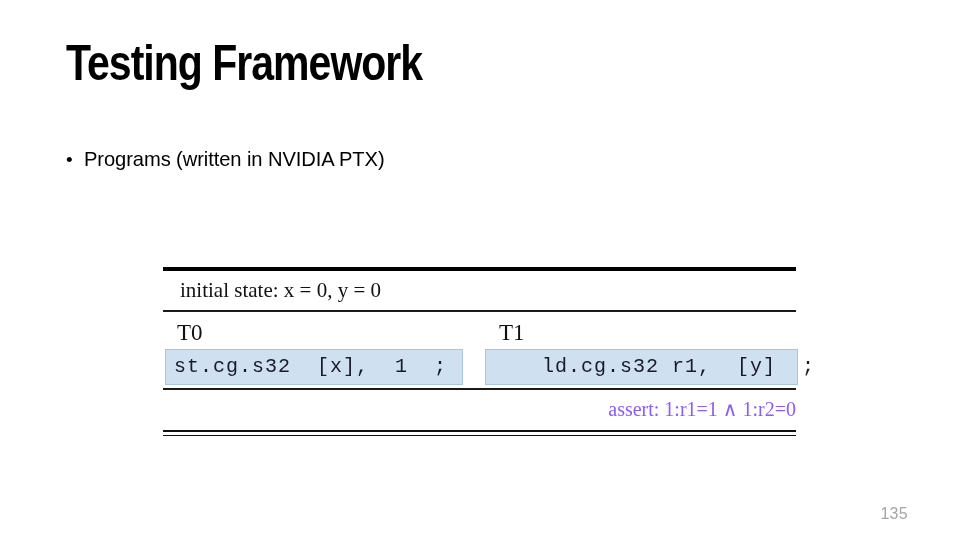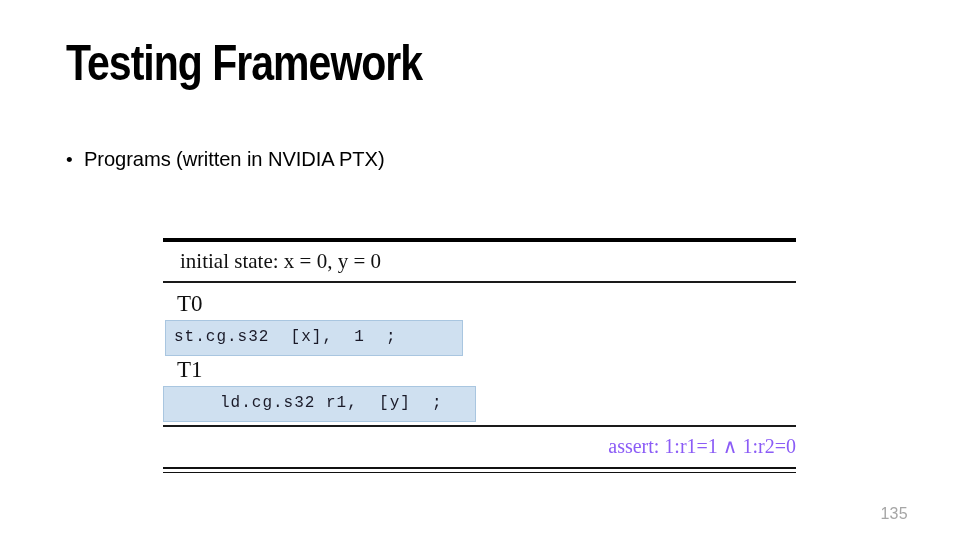--- a/index.html
+++ b/index.html
@@ -62,21 +62,21 @@
   }
   .bullet-text {
     transform: scaleX(0.96);
     transform-origin: left center;
   }
 
   
   .litmus-table {
     position: absolute;
     left: 163px;
-    top: 238px;
+    top: 267px;
     width: 633px;
     font-family: "Liberation Serif", serif;
   }
 
   .rule-top {
     height: 0;
     border-top: 4px solid #000000;
   }
   .rule-mid {
     height: 0;
@@ -92,21 +92,21 @@
   .row-initial {
     padding: 6px 0 7px 17px;
     font-size: 21px;
     line-height: 26px;
     color: #111111;
     white-space: nowrap;
   }
 
   .threads {
     display: flex;
-    flex-direction: column;
+    flex-direction: row;
     padding-top: 7px;
   }
   .thread-col {
     position: relative;
   }
   .thread-col.t0 { width: 322px; }
   .thread-col.t1 { width: 311px; }
 
   .thread-label {
     font-family: "Liberation Serif", serif;
@@ -121,21 +121,21 @@
     background: #cfe0f0;
     border: 1px solid #a9c6e0;
     padding: 4px 0 5px 0;
     box-sizing: border-box;
   }
   .thread-col.t0 .code-box { width: 298px; margin-left: 2px; }
   .thread-col.t1 .code-box { width: 313px; margin-left: 0px; padding-left: 48px; }
 
   .code-line {
     font-family: "Liberation Mono", monospace;
-    font-size: 16px;
+    font-size: 20px;
     line-height: 25px;
     letter-spacing: 1.0px;
     color: #1a1a28;
     white-space: pre;
     padding-left: 8px;
   }
 
   .row-assert {
     padding: 6px 0 8px 17px;
     font-size: 20px;

